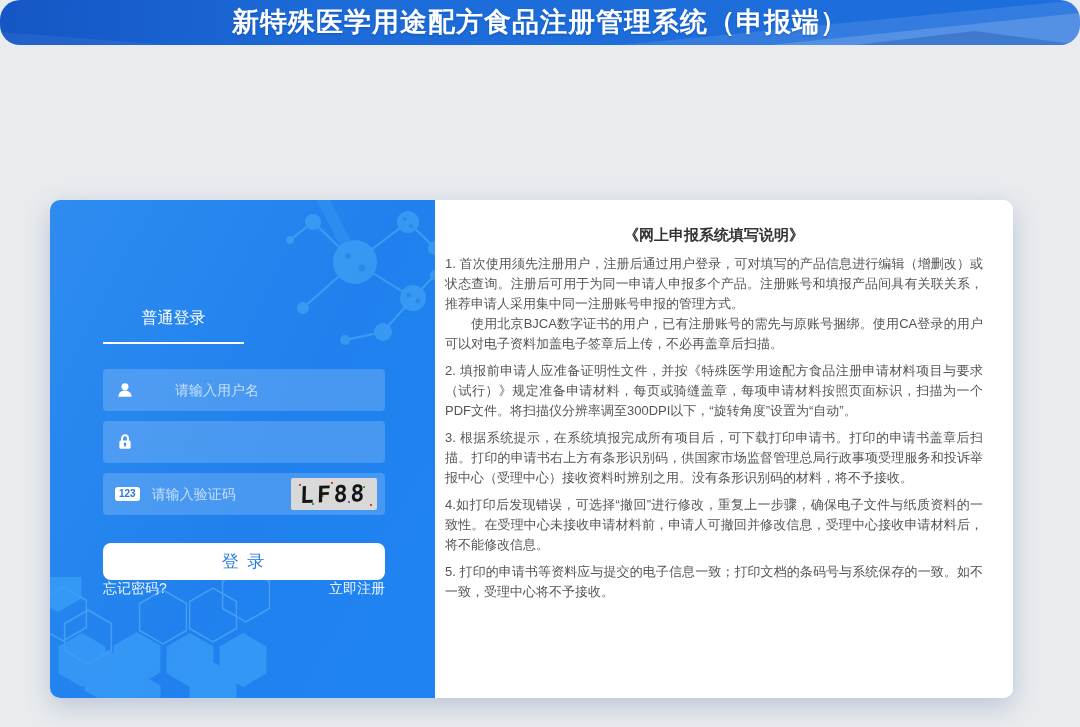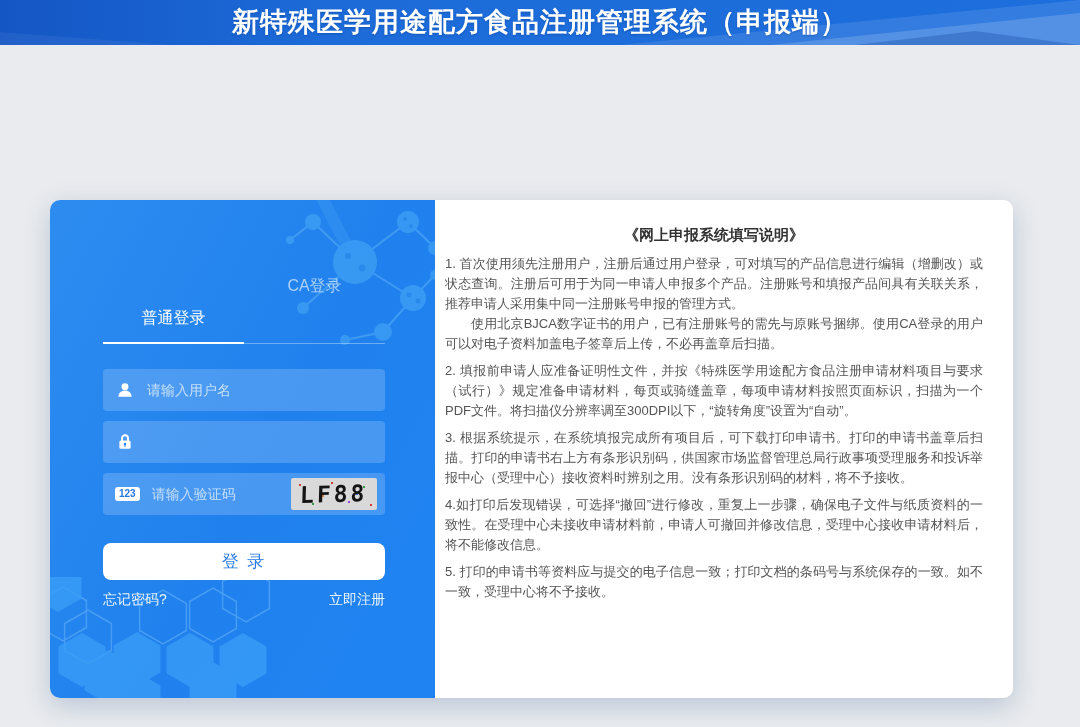--- a/index.html
+++ b/index.html
@@ -9,20 +9,21 @@
     background:#e9ebee;
     position:relative;
     overflow:hidden;
   }
 
   
   .banner {
     position:relative; height:45px; width:100%;
     background:linear-gradient(92deg,#1456c4 0%,#1c6bd8 30%,#1d6fdd 100%);
     overflow:hidden;
+    border-radius:20px;
   }
   .banner-deco { position:absolute; inset:0; width:100%; height:100%; }
   .banner-title {
     position:relative; z-index:2; text-align:center;
     line-height:45px; color:#ffffff; font-size:27px; font-weight:bold;
     letter-spacing:1px; text-shadow:0 1px 2px rgba(10,60,150,.45);
   }
 
   
   .card {
@@ -57,21 +58,21 @@
     content:""; position:absolute; left:0; right:0; bottom:-1px;
     height:2px; background:#ffffff;
   }
 
   .field {
     display:flex; align-items:center;
     height:42px; margin-top:10px; padding:0 12px;
     background:rgba(255,255,255,.18); border-radius:4px;
     position:relative;
   }
-  .field.first { margin-top:25px; }
+  .field.first { margin-top:25px;gap:28px; }
   .field .f-icon { flex:none; width:20px; height:20px; display:flex; align-items:center; justify-content:center; }
   .field input {
     flex:1; min-width:0; margin-left:12px;
     background:transparent; border:none; outline:none;
     color:#ffffff; font-size:14px;
     font-family:"Liberation Sans","DejaVu Sans",sans-serif;
   }
   .field input::placeholder { color:rgba(255,255,255,.68); }
   .badge123 {
     background:#ffffff; color:#2579e3; font-weight:bold; font-size:10px;
@@ -100,21 +101,21 @@
 
   .login-btn {
     width:100%; height:37px; margin-top:28px;
     background:#ffffff; border:none; border-radius:8px;
     color:#2579e3; font-size:17px; cursor:pointer;
     font-family:"Liberation Sans","DejaVu Sans",sans-serif;
     letter-spacing:2px;
   }
   .link-row {
     display:flex; justify-content:space-between;
-    margin-top:11px; font-size:14px;gap:48px;
+    font-size:14px;gap:48px;
   }
   .link-row a { color:#eaf4ff; text-decoration:none; cursor:pointer; }
 
   
   .instructions {
     flex:1; background:#ffffff;
     padding:26px 30px 18px 10px;
     overflow:hidden;
   }
   .instr-title {
@@ -200,21 +201,20 @@
           <use href="#hx" x="163" y="112"></use>
         <use href="#hx" x="193" y="83"></use>
           <use href="#hx" x="87" y="122"></use>
       </g>
     </svg>
 
     <div class="login-form">
 
       <div class="tabs">
         <div class="tab active">普通登录</div>
-        <div class="tab">CA登录</div>
       </div>
 
       <div class="field first">
         <span class="f-icon">
           <svg width="18" height="18" viewBox="0 0 24 24">
             <circle cx="12" cy="7.5" r="4.6" fill="#ffffff"></circle>
             <path d="M3.2 21c0-4.9 3.9-8.2 8.8-8.2s8.8 3.3 8.8 8.2z" fill="#ffffff"></path>
           </svg>
         </span>
         <input type="text" placeholder="请输入用户名" style="">

